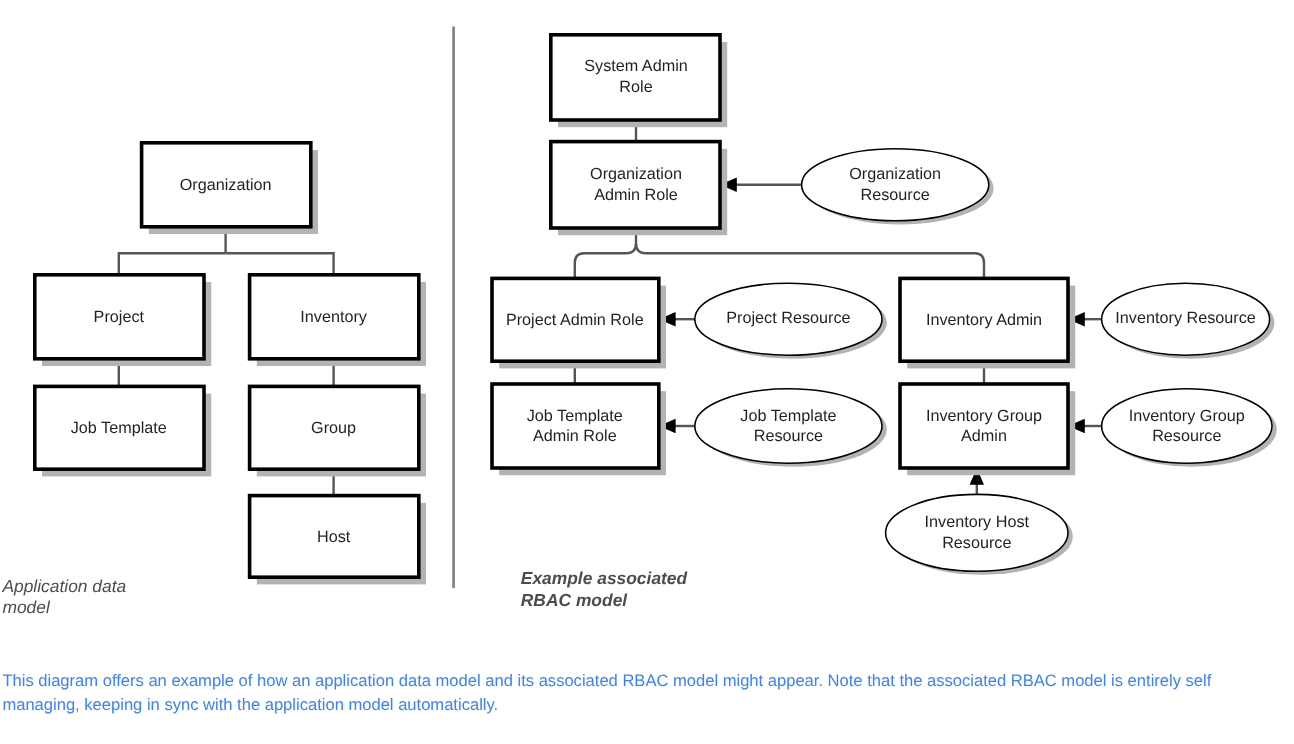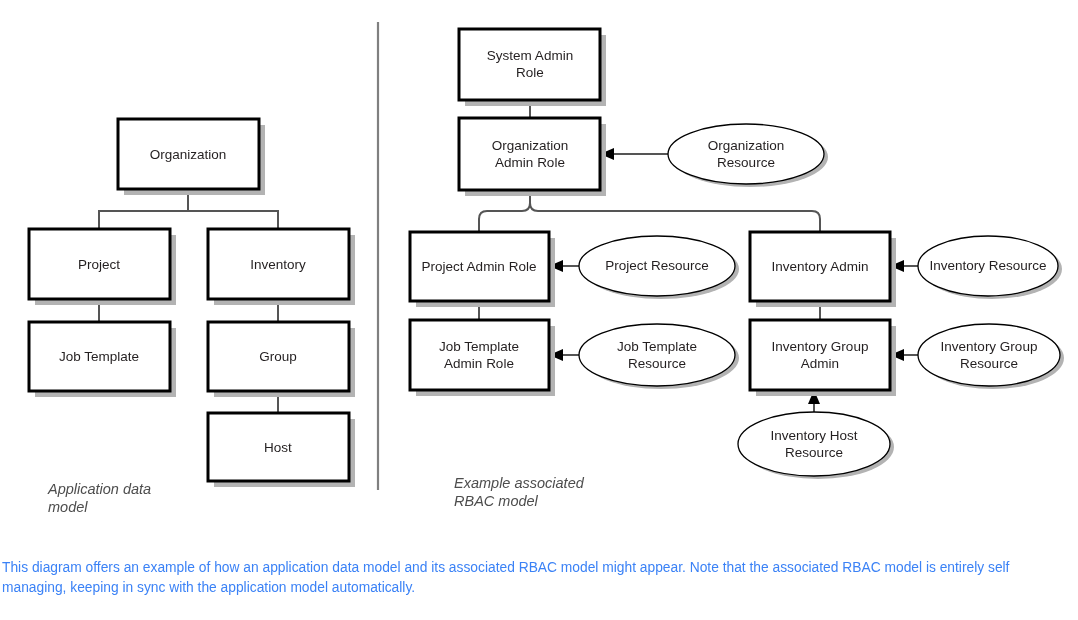--- a/index.html
+++ b/index.html
@@ -78,25 +78,25 @@
     font-family: "Liberation Sans", sans-serif;
     font-style: italic;
     font-size: 14.5px;
     line-height: 18px;
     color: #4d4d4d;
     white-space: pre-line;
   }
   #caption-left {
     left: 2px;
     top: 480px;
-    margin-left: 46px;
   }
   #caption-right {
-    left: 454px;
+    left: 434px;
     top: 474px;
+    font-weight: bold;
   }
   #body-paragraph {
     position: absolute;
     left: 2px;
     top: 558px;
     width: 1020px;
     font-family: "Liberation Sans", sans-serif;
     font-size: 13.8px;
     line-height: 20px;
     color: #3b82f6;

